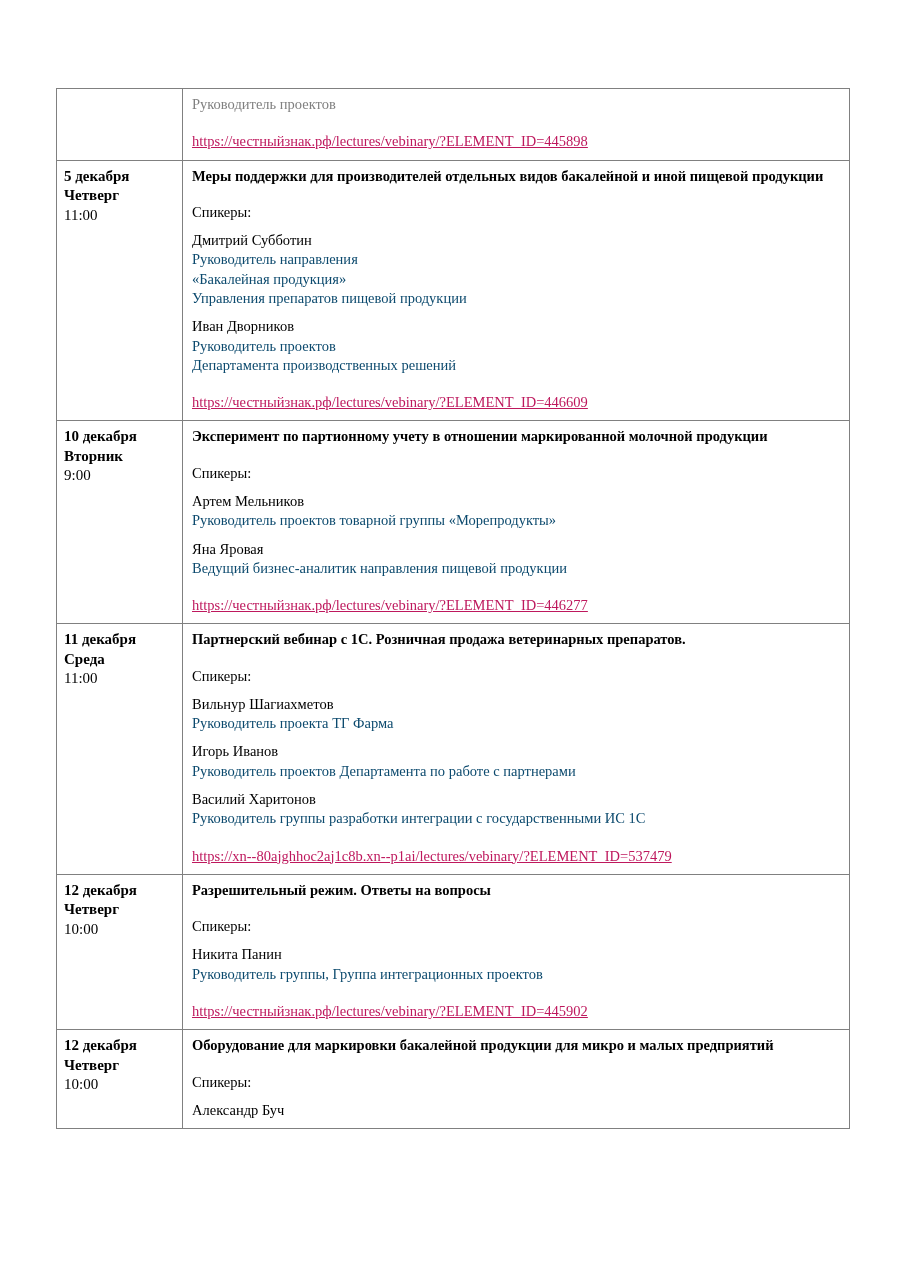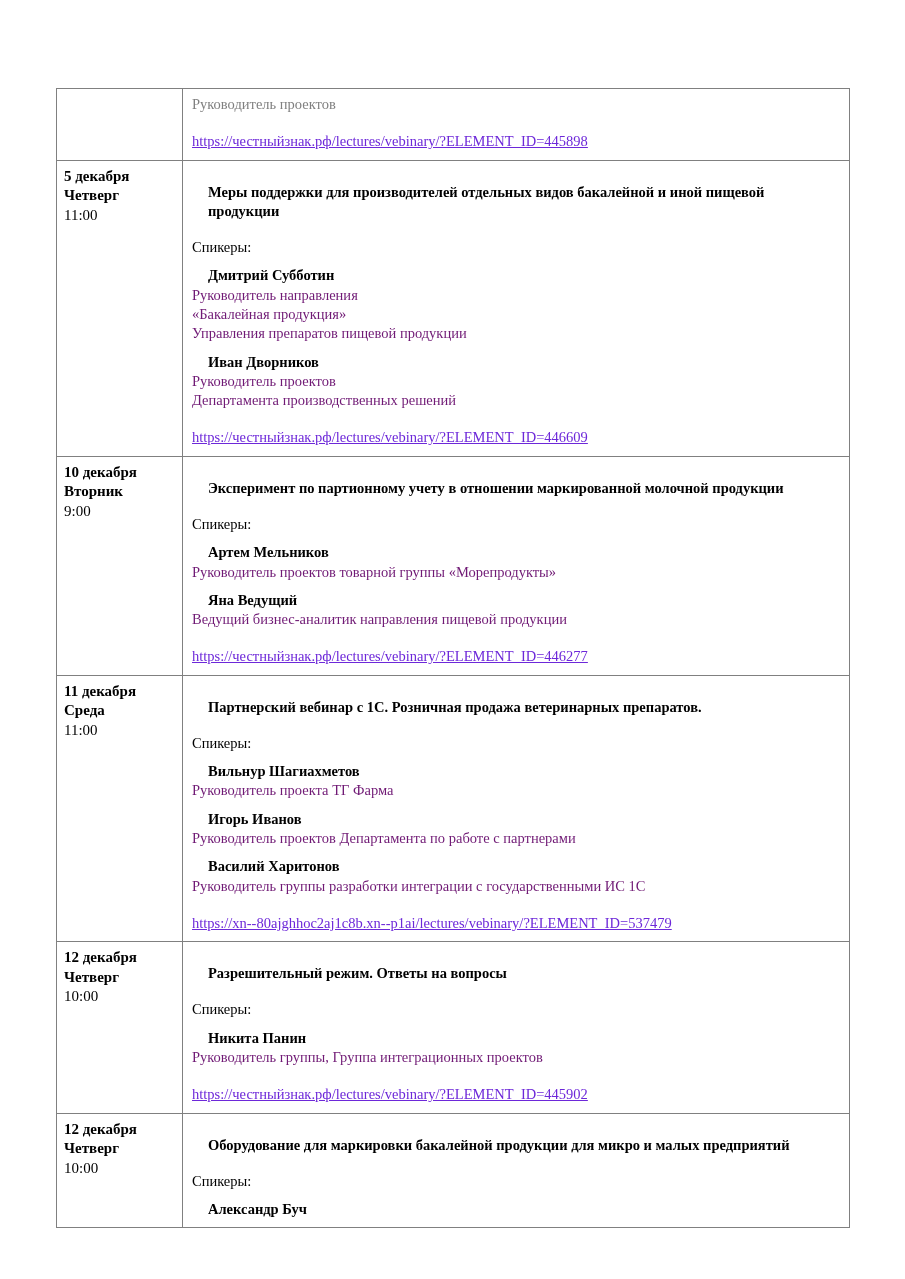--- a/index.html
+++ b/index.html
@@ -66,45 +66,45 @@
   }
 
   .body-cell {
     padding: 6px 8px 8px 9px;
     line-height: 1.33;
     font-size: 14.5px;
   }
 
   .webinar-title {
     font-weight: bold;
-    margin: 16px;
+    margin: 0;
     padding: 0 0 0 0;
   }
 
   .speakers-label {
     font-weight: normal;
     margin: 17px 0 0 0;
   }
 
   .speaker-name {
-    font-weight: bold;
-    margin: 9px 0 0 16px;
+    font-weight: normal;
+    margin: 9px 0 0 0;
   }
 
   .speaker-role {
-    color: #701a75;
+    color: #0c4a6e;
     margin: 0;
   }
 
   .link-row {
     margin: 18px 0 0 0;
   }
   .link-row a,
   .webinar-link {
-    color: #6d28d9;
+    color: #be185d;
     word-break: break-all;
   }
 
   
   .cont-role {
     color: #808080;
     margin: 0;
   }
 </style>
 </head>
@@ -171,21 +171,21 @@
           </div>
         </td>
         <td>
           <div class="body-cell">
             <p class="webinar-title">Эксперимент по партионному учету в отношении маркированной молочной продукции</p>
             <p class="speakers-label">Спикеры:</p>
 
             <p class="speaker-name">Артем Мельников</p>
             <p class="speaker-role">Руководитель проектов товарной группы «Морепродукты»</p>
 
-            <p class="speaker-name">Яна Ведущий</p>
+            <p class="speaker-name">Яна Яровая</p>
             <p class="speaker-role">Ведущий бизнес-аналитик направления пищевой продукции</p>
 
             <p class="link-row">
               <a class="webinar-link" href="#">https://честныйзнак.рф/lectures/vebinary/?ELEMENT_ID=446277</a>
             </p>
           </div>
         </td>
       </tr>
 
       <tr>

